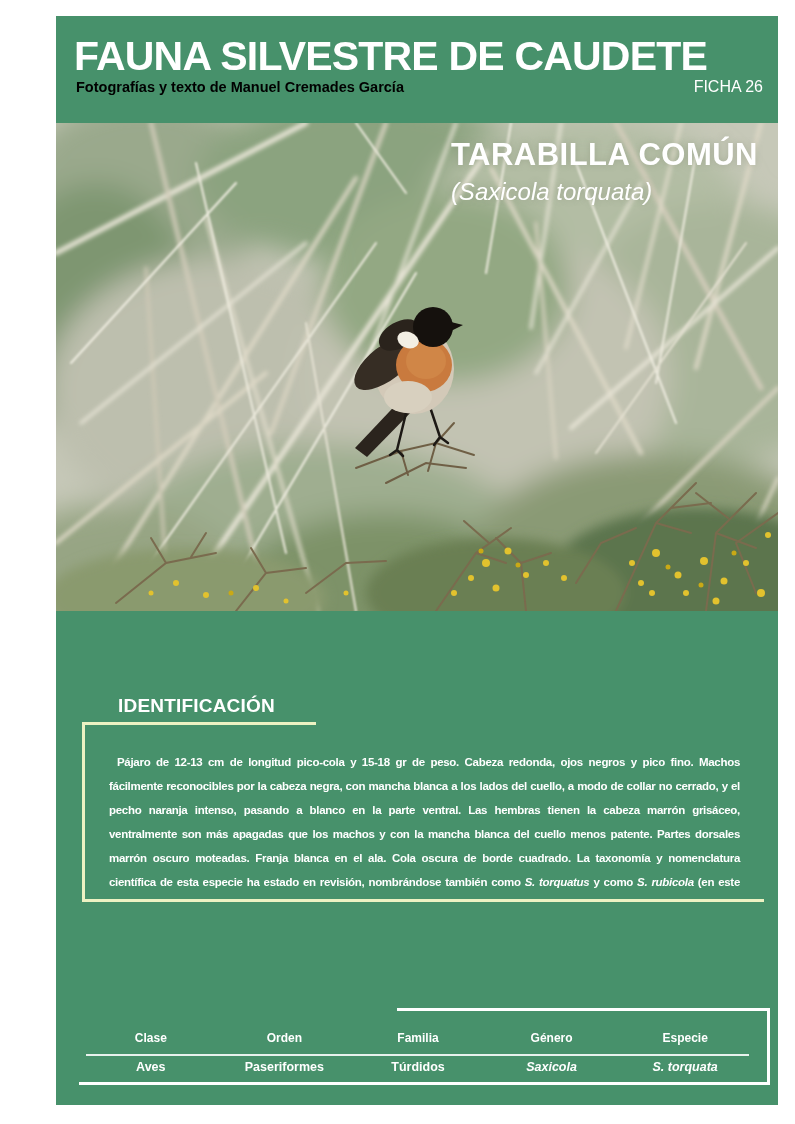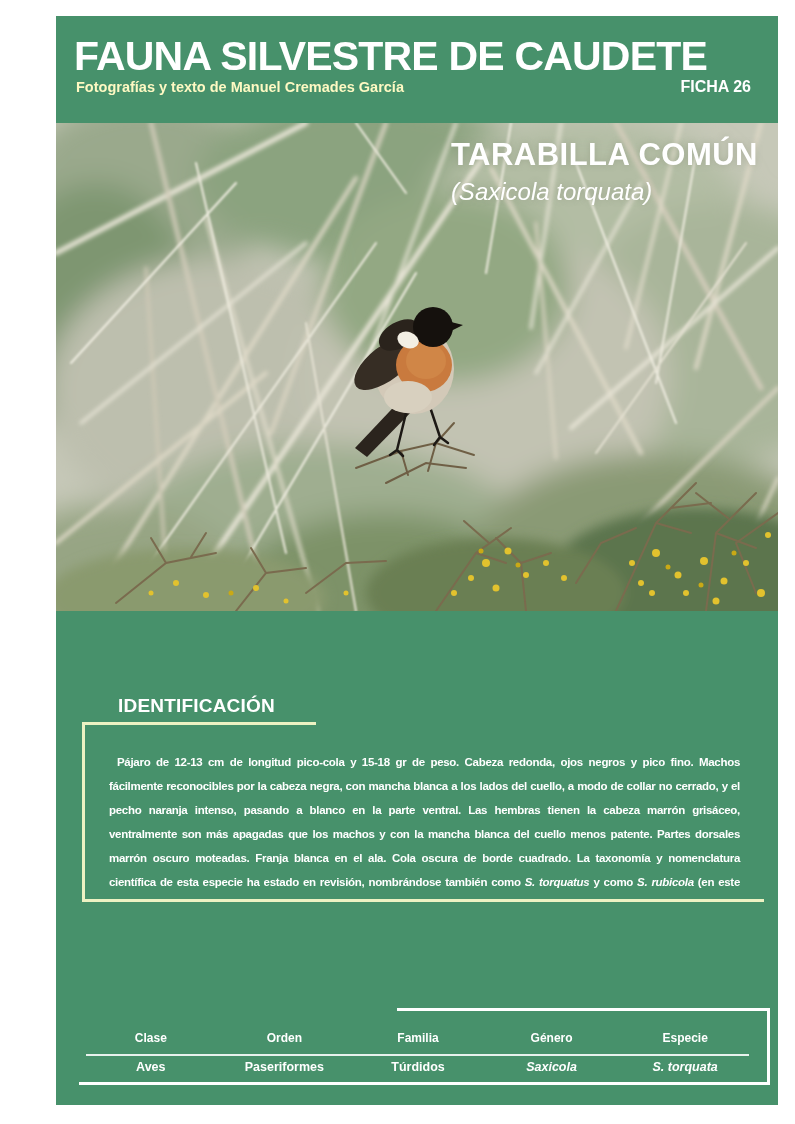--- a/index.html
+++ b/index.html
@@ -7,26 +7,26 @@
     position:relative;width:795px;height:1124px;background:#ffffff;overflow:hidden;
     font-family:"Liberation Sans", sans-serif;
   }
   
   .band{position:absolute;left:56px;top:16px;width:722px;height:128px;background:#47916B;}
   .band h1{
     position:absolute;left:18px;top:17px;margin:0;color:#ffffff;
     font-size:41px;font-weight:bold;letter-spacing:-0.8px;white-space:nowrap;
   }
   .credit{
-    position:absolute;left:20px;top:63px;color:#fef9c3;
+    position:absolute;left:20px;top:63px;color:#000000;
     font-size:14.5px;font-weight:bold;white-space:nowrap;
   }
   .ficha{
-    position:absolute;right:27px;top:62px;color:#ffffff;
-    font-size:16px;font-weight:bold;white-space:nowrap;
+    position:absolute;right:15px;top:62px;color:#ffffff;
+    font-size:16px;font-weight:normal;white-space:nowrap;
   }
   
   .photo{position:absolute;left:56px;top:123px;width:722px;height:488px;margin:0;overflow:hidden;}
   .photo svg{display:block;width:722px;height:488px;}
   .photo-caption{position:absolute;top:14px;right:20px;text-align:left;color:#ffffff;}
   .common-name{font-size:31px;font-weight:bold;letter-spacing:0.5px;white-space:nowrap;
     text-shadow:0 0 6px rgba(120,130,105,0.35);}
   .sci-name{font-size:24px;font-style:italic;margin-top:5px;white-space:nowrap;
     text-shadow:0 0 6px rgba(120,130,105,0.35);}
   

